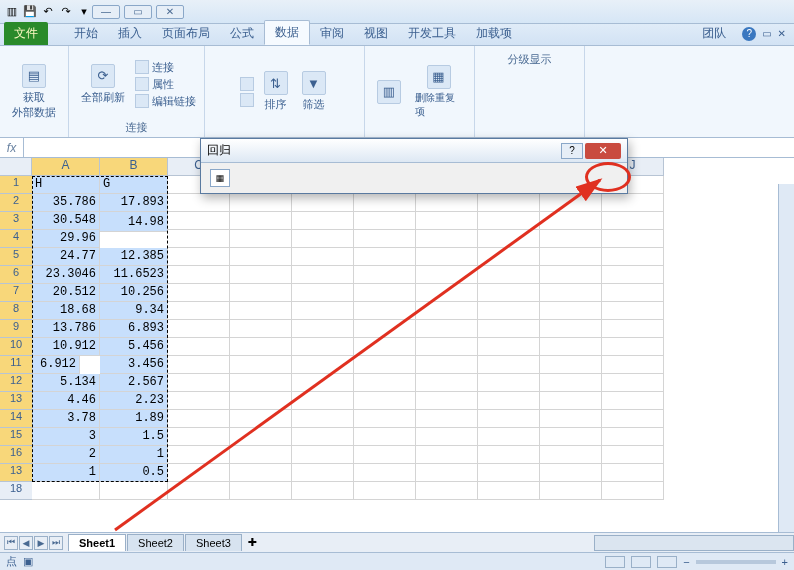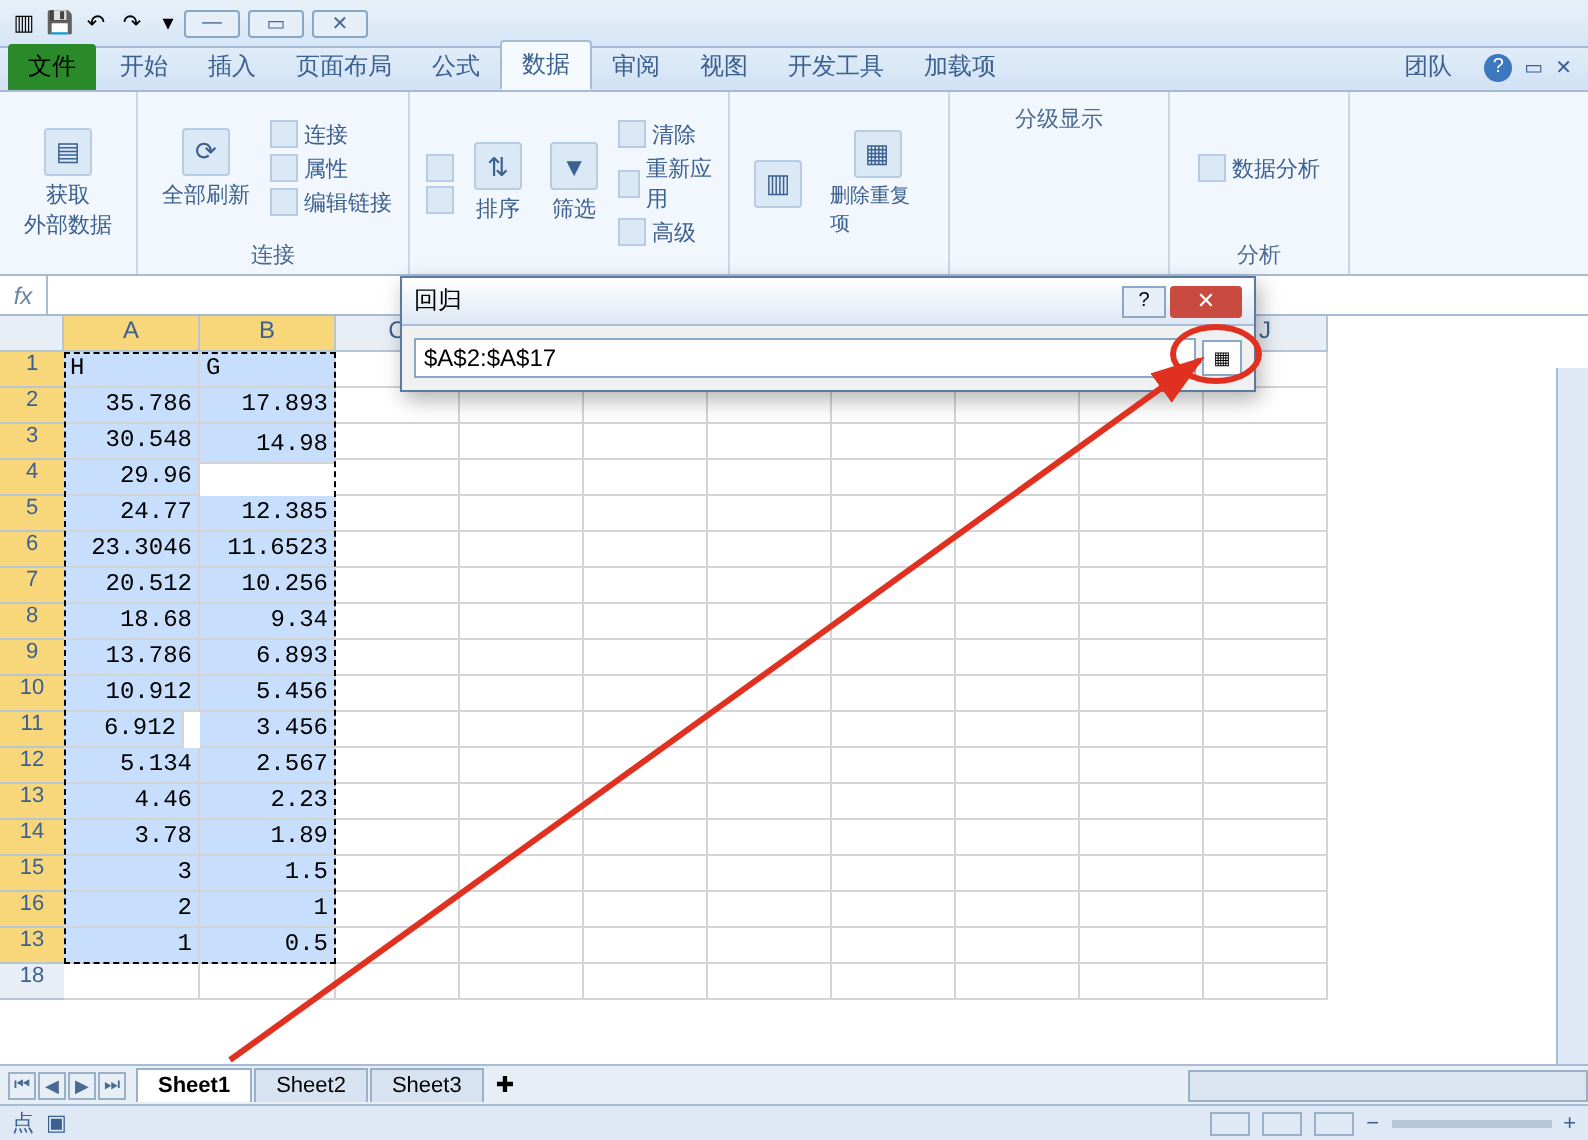--- a/index.html
+++ b/index.html
@@ -9,21 +9,21 @@
 .titlebar { height:24px; background:linear-gradient(#e8f0f8,#d6e6f6); display:flex; align-items:center; padding:0 4px; border-bottom:1px solid #a7bcd4; font-size:11px; }
 .titlebar .qat { display:flex; gap:2px; align-items:center; }
 .titlebar .qat span { width:16px; height:16px; display:flex; align-items:center; justify-content:center; }
 .titlebar .title { flex:1; text-align:center; color:#3c6090; }
 .titlebar .winbtns { display:flex; gap:4px; }
 .titlebar .winbtns span { width:28px; height:14px; border:1px solid #8aa7c8; border-radius:2px; display:flex; align-items:center; justify-content:center; background:#e6eef7; font-size:10px; color:#4a6a92;}
 
 
 .ribbontabs { height:22px; background:linear-gradient(#e0ecf8,#d2e2f4); display:flex; align-items:flex-end; padding-left:4px; font-size:12px; border-bottom:1px solid #a7bcd4;}
 .ribbontabs .tab { padding:3px 10px; color:#3c6090; cursor:pointer; }
-.ribbontabs .filetab { background:#2a8a2a; color:#000000; border-radius:2px 2px 0 0; margin-right:2px;}
+.ribbontabs .filetab { background:#2a8a2a; color:#fef9c3; border-radius:2px 2px 0 0; margin-right:16px;}
 .ribbontabs .tab.active { background:#f5faff; border:1px solid #a7bcd4; border-bottom:1px solid #f5faff; border-radius:2px 2px 0 0;}
 .ribbontabs .right { margin-left:auto; display:flex; align-items:center; gap:6px; padding-right:8px; color:#3c6090;}
 .ribbontabs .helpicon { width:14px;height:14px;border-radius:50%;background:#3b78c0;color:#fff;font-size:10px;display:flex;align-items:center;justify-content:center;}
 
 
 .ribbon { height:92px; background:#f1f7fd; border-bottom:1px solid #a7bcd4; display:flex; font-size:11px; color:#3c6090;}
 .group { border-right:1px solid #c7d7ea; padding:4px 8px 2px 8px; display:flex; flex-direction:column; align-items:center; justify-content:space-between;}
 .group .body { flex:1; display:flex; gap:6px; align-items:center;}
 .group .label { font-size:11px; color:#4a6a92; margin-top:2px;}
 .bigbtn { display:flex; flex-direction:column; align-items:center; gap:2px; padding:2px 4px; }
@@ -164,60 +164,37 @@
           </div>
       </div>
       <div class="bigbtn">
           <div class="ic">⇅</div>
           <span>排序</span>
         </div>
       <div class="bigbtn">
           <div class="ic">▼</div>
           <span>筛选</span>
         </div>
-      <div class="smallstack">
-        <div class="smallitem">
-            <div class="ic"></div>
-            <span>清除</span>
-          </div>
-        <div class="smallitem">
-            <div class="ic"></div>
-            <span>重新应用</span>
-          </div>
-        <div class="smallitem">
-            <div class="ic"></div>
-            <span>高级</span>
-          </div>
-      </div>
     </div>
     <div class="label"></div>
   </div>
   <div class="group" style="width:110px;">
     <div class="body">
       <div class="bigbtn">
           <div class="ic">▥</div>
         </div>
       <div class="bigbtn">
           <div class="ic">▦</div>
           <span style="font-size:10px;">删除重复项</span>
         </div>
     </div>
     <div class="label"></div>
   </div>
   <div class="group" style="width:110px;">
     <div class="label">分级显示</div>
-  </div>
-  <div class="group" style="width:90px;">
-    <div class="body">
-      <div class="smallitem">
-          <div class="ic"></div>
-          <span>数据分析</span>
-        </div>
-    </div>
-    <div class="label">分析</div>
   </div>
 </div>
 
 <div class="nfrow">
   <div class="fxlbl">fx</div>
   <div class="fbar"></div>
 </div>
 
 <div class="grid">
 
@@ -272,21 +249,21 @@
       <div class="cell selrange" style="left: 0px; top: 90px; width: 68px;">23.3046</div>
       <div class="cell selrange" style="left: 68px; top: 90px; width: 68px;">11.6523</div>
       <div class="cell selrange" style="left: 0px; top: 108px; width: 68px;">20.512</div>
       <div class="cell selrange" style="left: 68px; top: 108px; width: 68px;">10.256</div>
       <div class="cell selrange" style="left: 0px; top: 126px; width: 68px;">18.68</div>
       <div class="cell selrange" style="left: 68px; top: 126px; width: 68px;">9.34</div>
       <div class="cell selrange" style="left: 0px; top: 144px; width: 68px;">13.786</div>
       <div class="cell selrange" style="left: 68px; top: 144px; width: 68px;">6.893</div>
       <div class="cell selrange" style="left: 0px; top: 162px; width: 68px;">10.912</div>
       <div class="cell selrange" style="left: 68px; top: 162px; width: 68px;">5.456</div>
-      <div class="cell selrange" style="left: 0px; top: 180px; width: 60px;">6.912</div>
+      <div class="cell selrange" style="left: 0px; top: 180px; width: 48px;">6.912</div>
       <div class="cell selrange" style="left: 68px; top: 180px; width: 68px;">3.456</div>
       <div class="cell selrange" style="left: 0px; top: 198px; width: 68px;">5.134</div>
       <div class="cell selrange" style="left: 68px; top: 198px; width: 68px;">2.567</div>
       <div class="cell selrange" style="left: 0px; top: 216px; width: 68px;">4.46</div>
       <div class="cell selrange" style="left: 68px; top: 216px; width: 68px;">2.23</div>
       <div class="cell selrange" style="left: 0px; top: 234px; width: 68px;">3.78</div>
       <div class="cell selrange" style="left: 68px; top: 234px; width: 68px;">1.89</div>
       <div class="cell selrange" style="left: 0px; top: 252px; width: 68px;">3</div>
       <div class="cell selrange" style="left: 68px; top: 252px; width: 68px;">1.5</div>
       <div class="cell selrange" style="left: 0px; top: 270px; width: 68px;">2</div>
@@ -446,21 +423,20 @@
 
 <div class="vscroll"></div>
 
 <div class="dialog">
   <div class="dtitle">
     <span class="txt">回归</span>
     <span class="hbtn">?</span>
     <span class="xbtn">✕</span>
   </div>
   <div class="dbody">
-    <input type="text" value="$A$2:$A$17" style="">
     <div class="collapse">▦</div>
   </div>
 </div>
 <div class="redcircle"></div>
 
 <svg class="arrow" style="left:0;top:0;" width="794" height="570">
   <defs>
       <marker id="ah" markerWidth="10" markerHeight="10" refX="8" refY="3" orient="auto">
         <path d="M0,0 L9,3 L0,6 Z" fill="#e03020"></path>
       </marker>

